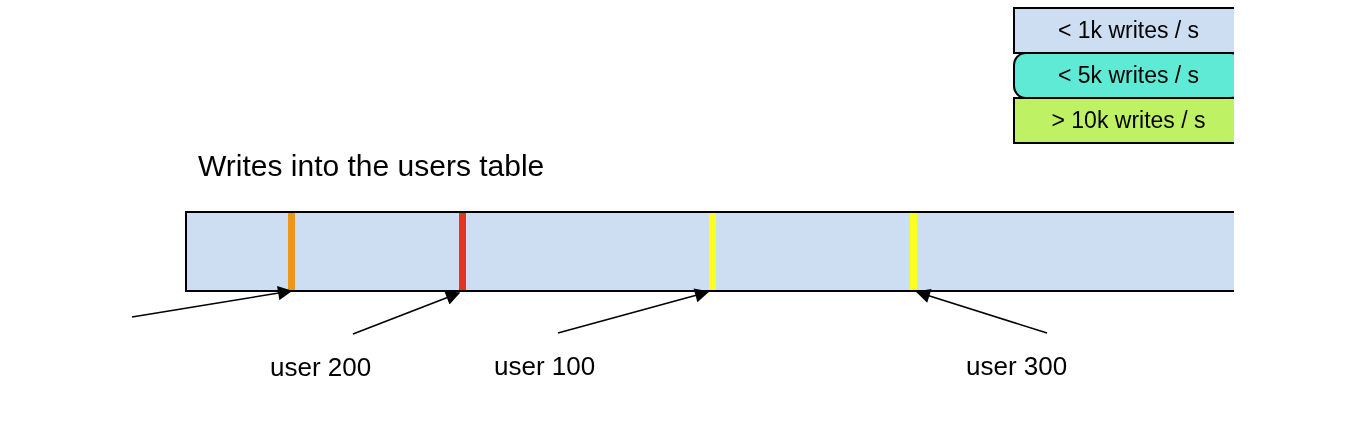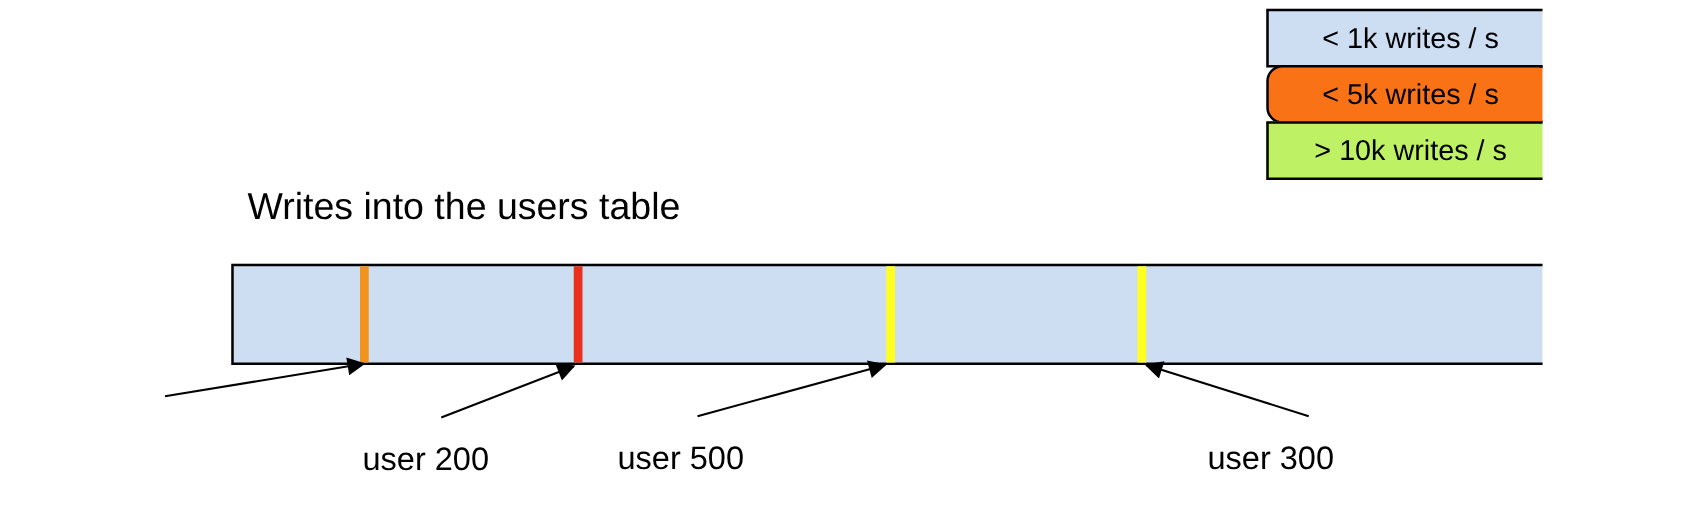--- a/index.html
+++ b/index.html
@@ -69,34 +69,34 @@
     pointer-events: none;
   }
 
   
   .user-label {
     position: absolute;
     font-size: 26px;
     white-space: nowrap;
   }
   .user-label.u100 { left: 55px;  top: 336px; }
-  .user-label.u200 { left: 290px; top: 352px; text-align: center; }
+  .user-label.u200 { left: 270px; top: 352px; text-align: center; }
   .user-label.u300 { left: 494px; top: 351px; }
   .user-label.u400 { left: 966px; top: 351px; }
 </style>
 </head>
 <body>
 
 <div id="canvas">
 
   <div class="legend">
     <div class="legend-row" style="background: rgb(205, 221, 242);">
       <span>&lt; 1k writes / s</span>
     </div>
-    <div class="legend-row" style="background: #f97316; border-radius: 13px;">
+    <div class="legend-row" style="background: #5eead4; border-radius: 13px;">
       <span>&lt; 5k writes / s</span>
     </div>
     <div class="legend-row" style="background: #bef264;">
       <span>&gt; 10k writes / s</span>
     </div>
   </div>
 
   <div class="diagram-title">Writes into the users table</div>
 
   <div class="users-bar" style="background: rgb(205, 221, 242);">
@@ -112,16 +112,16 @@
         <path d="M 0 0 L 10 5 L 0 10 z" fill="#000000"></path>
       </marker>
     </defs>
     <line x1="132" y1="317" x2="291" y2="291" stroke="#000000" stroke-width="1.6" marker-end="url(#arrowhead)"></line>
     <line x1="353" y1="334" x2="459" y2="293" stroke="#000000" stroke-width="1.6" marker-end="url(#arrowhead)"></line>
     <line x1="558" y1="333" x2="708" y2="292" stroke="#000000" stroke-width="1.6" marker-end="url(#arrowhead)"></line>
     <line x1="1047" y1="333" x2="917" y2="292" stroke="#000000" stroke-width="1.6" marker-end="url(#arrowhead)"></line>
   </svg>
 
   <div class="user-label u200">user 200</div>
-  <div class="user-label u300">user 500</div>
+  <div class="user-label u300">user 100</div>
   <div class="user-label u400">user 300</div>
 
 </div>
 
 </body></html>

